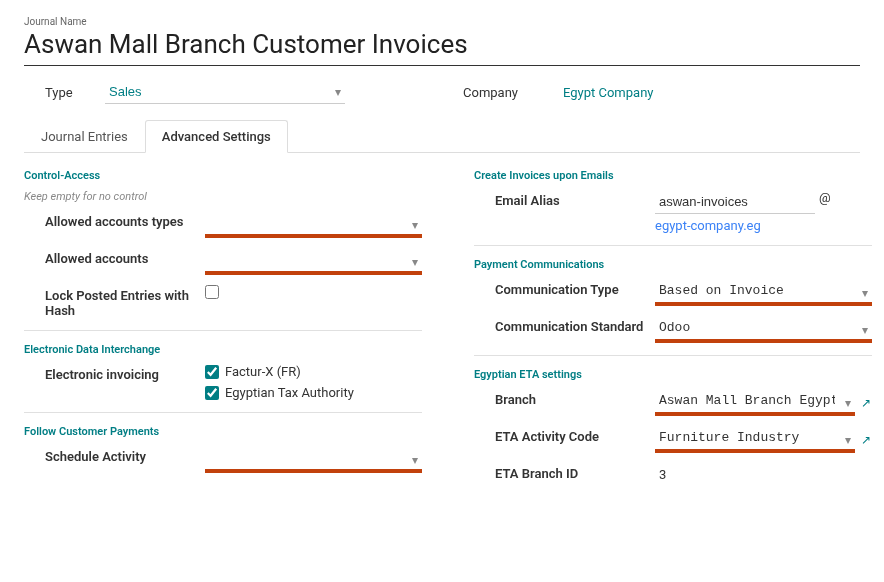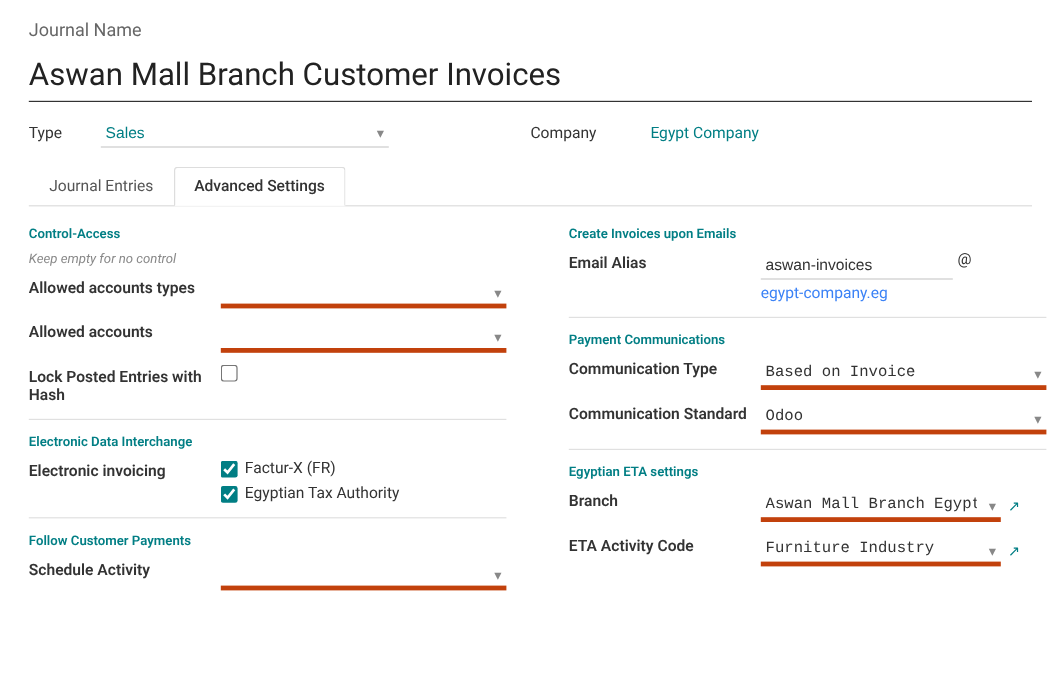--- a/index.html
+++ b/index.html
@@ -8,23 +8,23 @@
       font-size: 13px;
       color: #333;
       background: #fff;
       width: 884px;
       min-height: 582px;
     }
     .page-container {
       padding: 16px 24px;
     }
     .journal-name-label {
-      font-size: 15px;
+      font-size: 10px;
       color: #666;
-      margin-bottom: 14px;
+      margin-bottom: 2px;
     }
     .journal-title {
       font-size: 26px;
       font-weight: 400;
       color: #222;
       border-bottom: 1px solid #333;
       padding-bottom: 6px;
       margin-bottom: 14px;
     }
     .type-select-wrapper {
@@ -115,20 +115,21 @@
       align-items: flex-start;
       margin-bottom: 10px;
     }
     .field-label {
       font-size: 13px;
       color: #333;
       font-weight: 600;
       width: 160px;
       flex-shrink: 0;
       padding-top: 3px;
+      margin-left: 21px;
     }
     .field-select-wrapper {
       position: relative;
       width: 240px;
     }
     .field-select {
       width: 100%;
       border: none;
       border-bottom: 4px solid #c2410c;
       padding: 4px 20px 4px 4px;
@@ -403,16 +404,20 @@
           <div class="field-select-wrapper" style="width:200px;">
             <select class="field-select">
               <option>Furniture Industry</option>
             </select>
             <span class="field-select-arrow">▾</span>
           </div>
           <span class="external-link-icon">↗</span>
         </div>
       </div>
 
+      <div class="field-row">
+        <span class="field-label">ETA Branch ID</span>
+        <span class="eta-branch-id-value">3</span>
+      </div>
 
     </div>
   </div>
 </div>
 
 </body></html>

